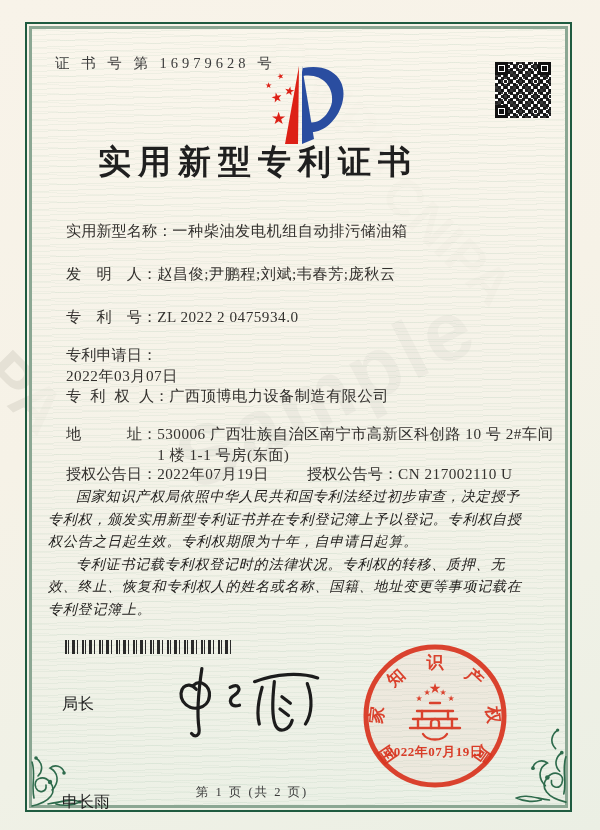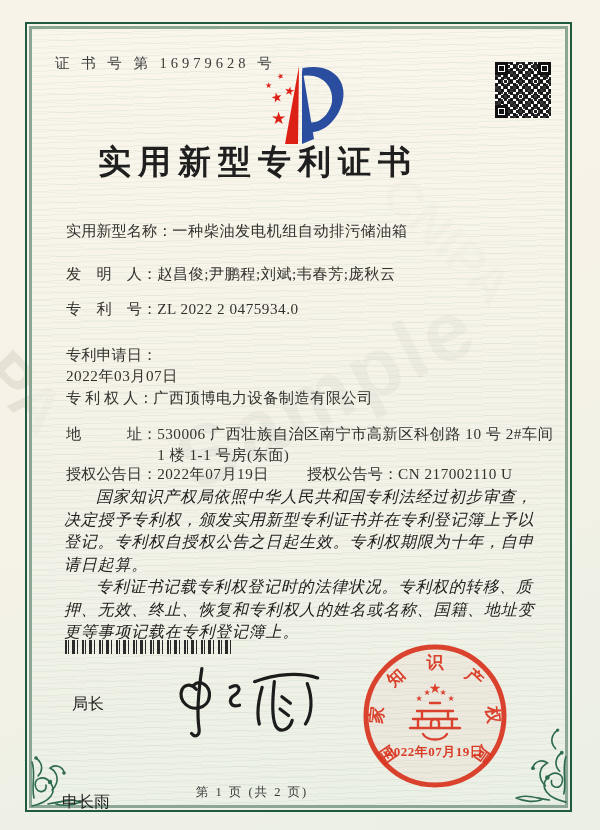--- a/index.html
+++ b/index.html
@@ -47,40 +47,40 @@
   .finder i{display:block;width:5px;height:5px;background:#111;}
   .f-tl{left:0;top:0;} .f-tr{right:0;top:0;} .f-bl{left:0;bottom:0;}
   .title{
     left:25px;top:140px;width:466px;text-align:center;
     font-size:33px;font-weight:bold;letter-spacing:7px;color:#1f1f1f;
   }
   
   .field{left:66px;font-size:15.2px;color:#33312e;display:flex;align-items:flex-start;line-height:21px;}
   .lab{flex:none;white-space:nowrap;}
   .val{max-width:398px;letter-spacing:0.5px;}
-  .r1{top:220px;} .r2{top:263px;} .r3{top:298px;} .r4{top:344px;flex-direction:column;} .r5{top:387px;} .r6{top:423px;} .r7{top:463px;}
+  .r1{top:220px;} .r2{top:263px;} .r3{top:306px;} .r4{top:344px;flex-direction:column;} .r5{top:387px;font-family:Liberation Mono, monospace;} .r6{top:423px;} .r7{top:463px;}
   .pair2{margin-left:38px;display:flex;}
   
   .legal{
-    left:64px;top:486px;width:474px;
-    font-size:16px;line-height:22.5px;color:#23211f;
+    left:48px;top:486px;width:474px;
+    font-size:14px;line-height:22.5px;color:#23211f;
     letter-spacing:0.8px;
   }
   .legal p{margin:0;text-indent:2em;font-style:italic;}
   
   .barcode{
     left:65px;top:640px;width:170px;height:14px;
     background:repeating-linear-gradient(90deg,
       #2a2a2a 0 2px, rgba(0,0,0,0) 2px 3px,
       #2a2a2a 3px 4px, rgba(0,0,0,0) 4px 7px,
       #2a2a2a 7px 10px, rgba(0,0,0,0) 10px 12px,
       #2a2a2a 12px 13px, rgba(0,0,0,0) 13px 17px);
   }
   
-  .signoff-title{left:62px;top:694px;font-size:16px;font-family:Liberation Serif, serif;color:#222;margin-left:10px;}
+  .signoff-title{left:62px;top:694px;font-size:16px;font-family:Liberation Serif, serif;color:#222;}
   .signoff-name{left:62px;top:763px;font-size:16px;font-family:Liberation Serif, serif;color:#222;margin-top:29px;}
   .signature{left:168px;top:658px;width:160px;height:86px;}
   
   .seal{left:360px;top:641px;width:150px;height:150px;}
   
   .footer{left:25px;top:784px;width:454px;text-align:center;font-size:12.5px;letter-spacing:2px;color:#3a3a3a;}
   
   .orn{position:absolute;}
   .orn-bl{left:28px;top:728px;width:70px;height:80px;}
   .orn-br{left:498px;top:718px;width:72px;height:90px;transform:scaleX(-1);}

